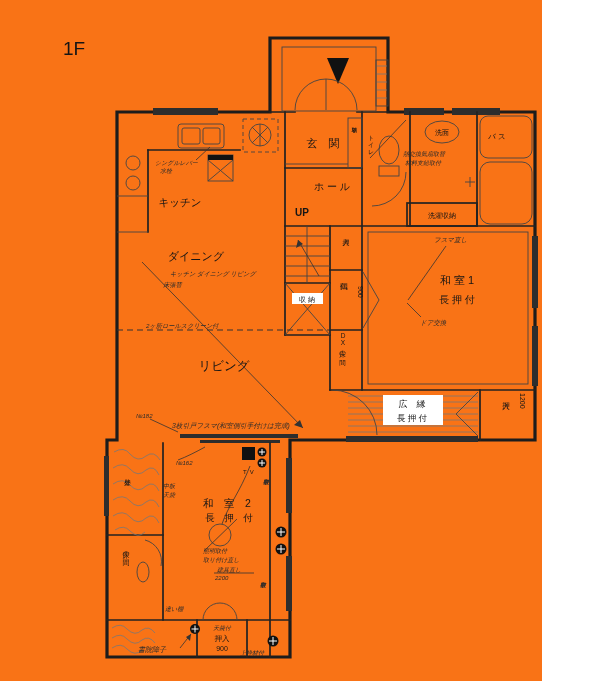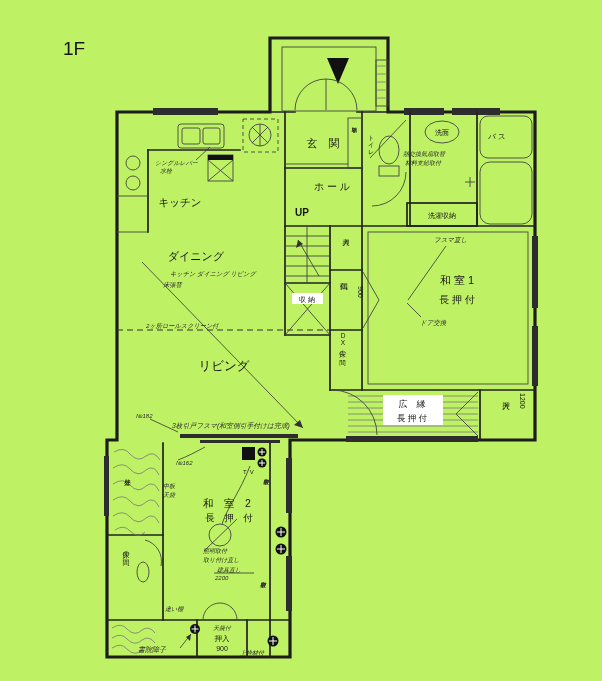--- a/index.html
+++ b/index.html
@@ -1,16 +1,16 @@
 <!DOCTYPE html>
 <html><head>
 <meta charset="utf-8">
 <style>
   html,body{margin:0;padding:0;background:#ffffff;}
-  .page{position:relative;width:602px;height:681px;background:#bef264;overflow:hidden;
+  .page{position:relative;width:542px;height:681px;background:#f97316;overflow:hidden;
         font-family:"Liberation Sans",sans-serif;}
   svg text{fill:#151515;font-family:"Liberation Sans",sans-serif;}
   .hand{font-style:italic;fill:#2b2b2b;}
   .vtext{writing-mode:vertical-rl;text-orientation:upright;}
   .wall{stroke:#1c1c1c;stroke-width:3.2;fill:none;stroke-linecap:square;}
   .wall2{stroke:#222;stroke-width:1.7;fill:none;stroke-linecap:square;}
   .thin{stroke:#444;stroke-width:.9;fill:none;}
   .lead{stroke:#333;stroke-width:.8;fill:none;}
   .win{fill:#2d2d2d;}
   .sq{stroke:#777;stroke-width:.8;fill:none;}

